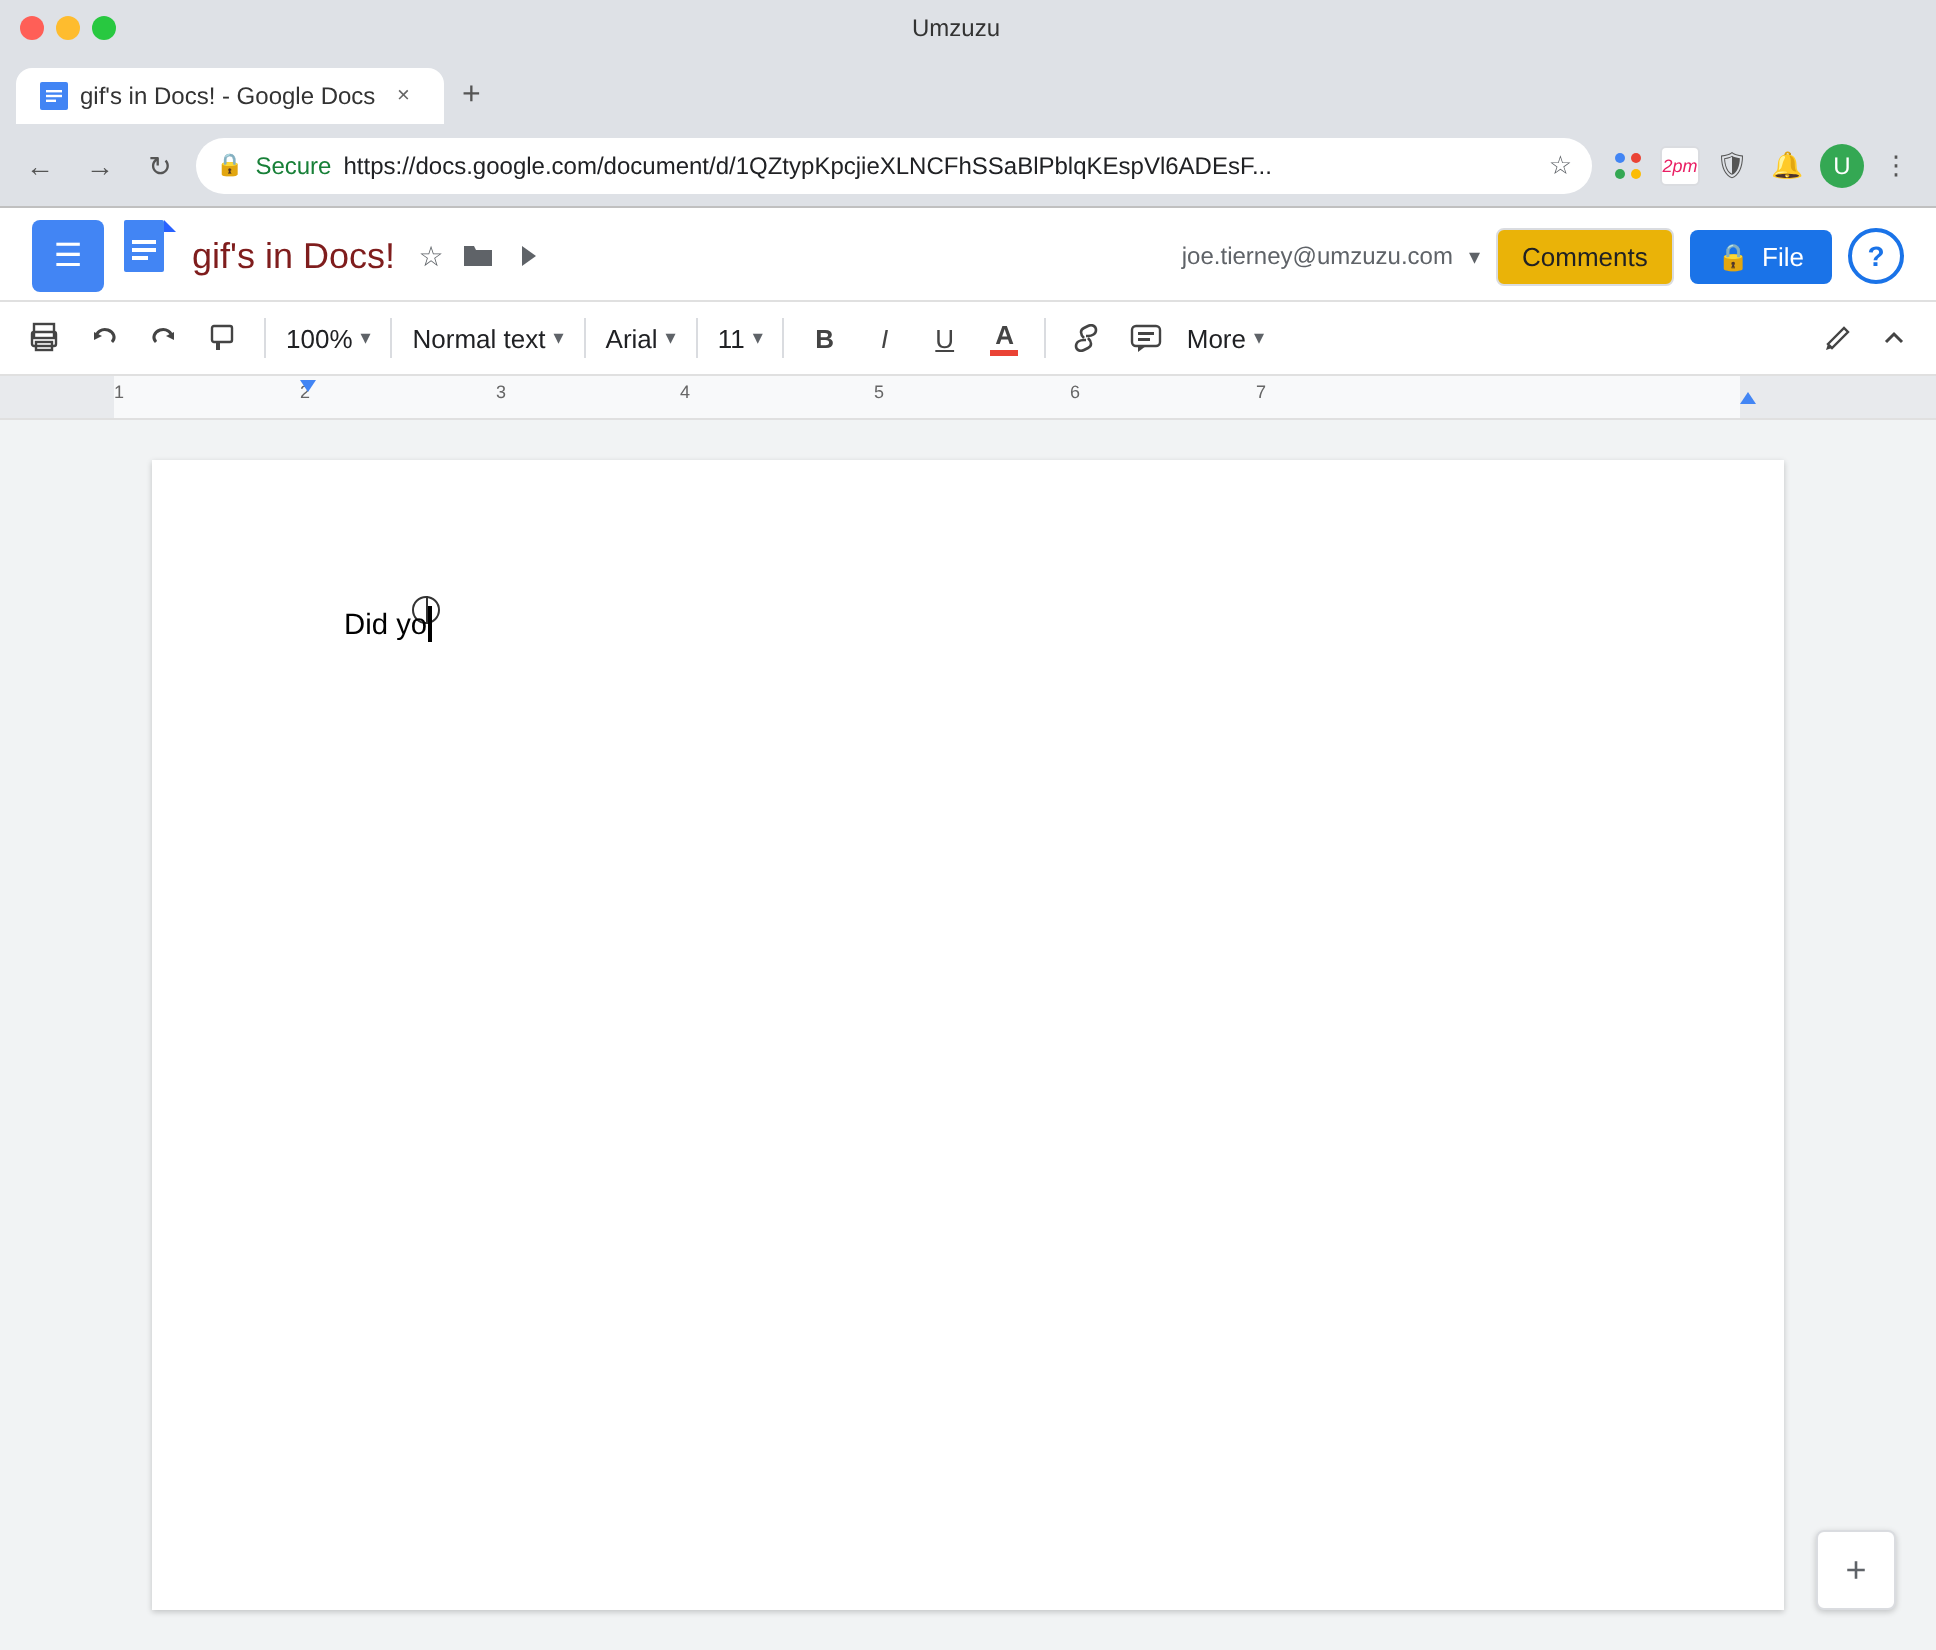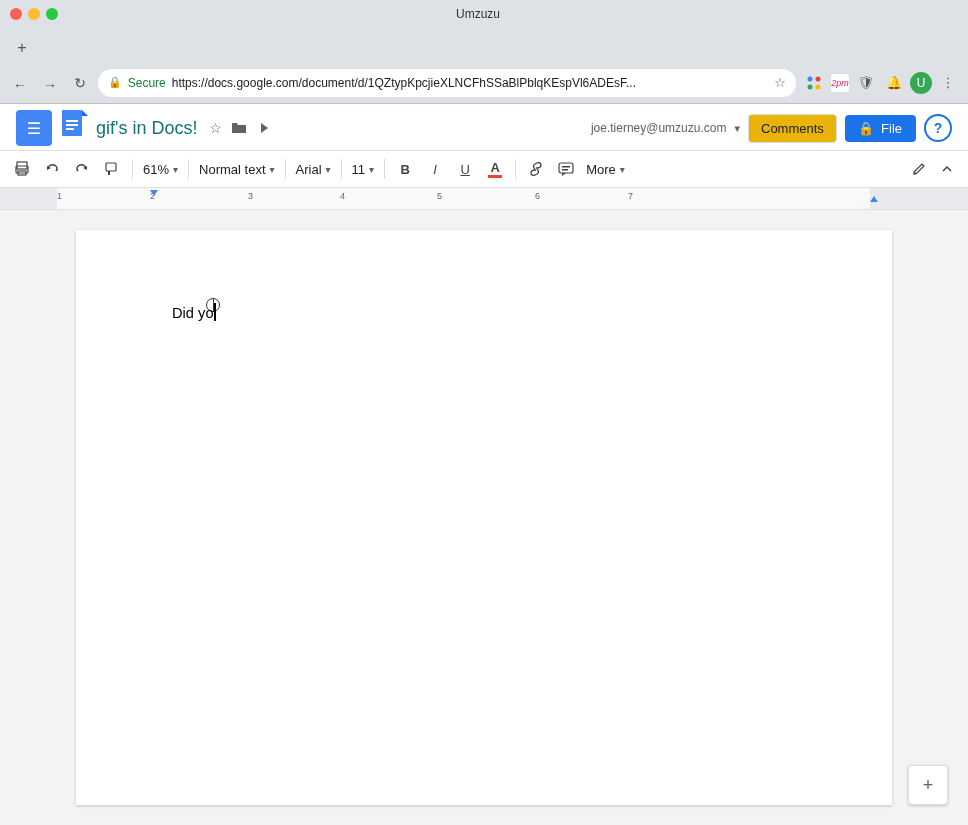--- a/index.html
+++ b/index.html
@@ -124,21 +124,21 @@
     .docs-menu-icon {
       width: 36px; height: 36px;
       background: #4285f4;
       border-radius: 4px;
       display: flex; align-items: center; justify-content: center;
       cursor: pointer;
     }
     .docs-menu-icon span { color: white; font-size: 16px; }
     .docs-title {
       font-size: 18px;
-      color: #0f766e;
+      color: #7f1d1d;
       font-weight: normal;
     }
     .docs-title-actions {
       display: flex;
       align-items: center;
       gap: 4px;
     }
     .docs-title-btn {
       width: 20px; height: 20px;
       cursor: pointer;
@@ -333,20 +333,31 @@
   <div class="traffic-lights">
     <div class="traffic-light tl-red"></div>
     <div class="traffic-light tl-yellow"></div>
     <div class="traffic-light tl-green"></div>
   </div>
   <span class="titlebar-title">Umzuzu</span>
   <span style="width:60px"></span>
 </div>
 
 <div id="tab-bar">
+  <div class="tab">
+
+    <svg class="tab-favicon" viewBox="0 0 14 14" fill="none">
+      <rect width="14" height="14" rx="1" fill="#4285f4"></rect>
+      <rect x="3" y="4" width="8" height="1.2" fill="white"></rect>
+      <rect x="3" y="6.4" width="8" height="1.2" fill="white"></rect>
+      <rect x="3" y="8.8" width="5" height="1.2" fill="white"></rect>
+    </svg>
+    <span style="font-size:12px; overflow:hidden; text-overflow:ellipsis; white-space:nowrap; max-width:170px;">gif's in Docs! - Google Docs</span>
+    <span class="tab-close">×</span>
+  </div>
   <div class="tab-new">+</div>
 </div>
 
 <div id="browser-chrome">
   <button class="nav-btn">←</button>
   <button class="nav-btn">→</button>
   <button class="nav-btn">↻</button>
   <div class="address-bar-container">
     <span class="secure-icon">🔒</span>
     <span class="secure-icon" style="color:#188038; font-size:12px;">Secure</span>
@@ -436,21 +447,21 @@
       </svg>
     </button>
     <button class="toolbar-btn">
       <svg width="16" height="16" viewBox="0 0 16 16">
         <rect x="2" y="2" width="10" height="8" rx="1" fill="none" stroke="#444" stroke-width="1.2"></rect>
         <rect x="4" y="10" width="2" height="4" fill="#444"></rect>
       </svg>
     </button>
     <div class="toolbar-divider"></div>
     <div class="toolbar-select">
-      <span>61%</span>
+      <span>100%</span>
       <span class="chevron">▾</span>
     </div>
     <div class="toolbar-divider"></div>
     <div class="toolbar-select">
       <span>Normal text</span>
       <span class="chevron">▾</span>
     </div>
     <div class="toolbar-divider"></div>
     <div class="toolbar-select">
       <span>Arial</span>

